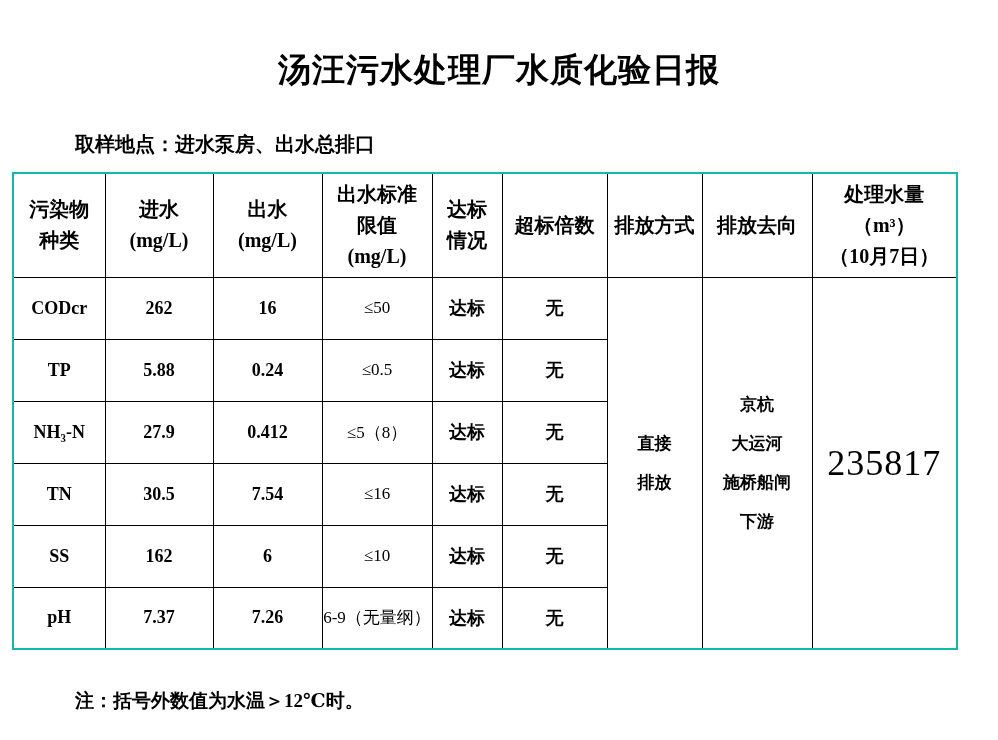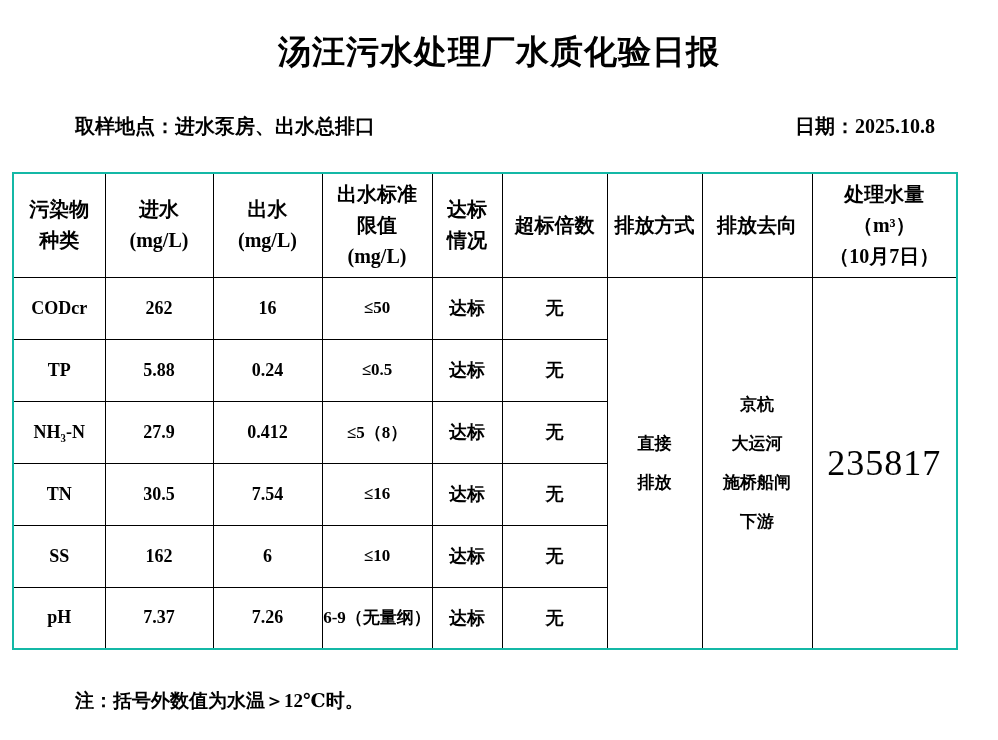--- a/index.html
+++ b/index.html
@@ -11,21 +11,21 @@
   }
   .page {
     position: relative;
     width: 998px;
     height: 740px;
     background: #ffffff;
     overflow: hidden;
   }
   .title {
     margin: 0;
-    padding-top: 30px;
+    padding-top: 48px;
     text-align: center;
     font-size: 33px;
     font-weight: bold;
     letter-spacing: 1px;
   }
   .meta-row {
     display: flex;
     justify-content: space-between;
     align-items: flex-end;
     padding: 0 63px 0 75px;
@@ -58,21 +58,21 @@
   }
   thead tr { height: 104px; }
   tbody tr { height: 62px; }
   td.val {
     font-size: 18px;
     font-weight: bold;
     margin-left: 22px;
   }
   td.limit {
     font-size: 17px;
-    font-weight: bold;
+    font-weight: normal;
   }
   td.merged {
     font-size: 17px;
     font-weight: bold;
     white-space: pre-line;
     line-height: 2.3;
   }
   td.volume {
     font-size: 36px;
     font-weight: normal;
@@ -89,23 +89,20 @@
 </head>
 <body>
 
 <div class="page">
 
   <h1 class="title">汤汪污水处理厂水质化验日报</h1>
 
   <div class="meta-row">
     <div>
       <span>取样地点：</span><span>进水泵房、出水总排口</span>
-    </div>
-    <div>
-      <span>日期：</span><span>2025.10.8</span>
     </div>
   </div>
 
   <table class="report">
     <colgroup>
       <col style="width:92px">
         <col style="width:108px">
         <col style="width:109px">
       <col style="width:110px">
         <col style="width:70px">

